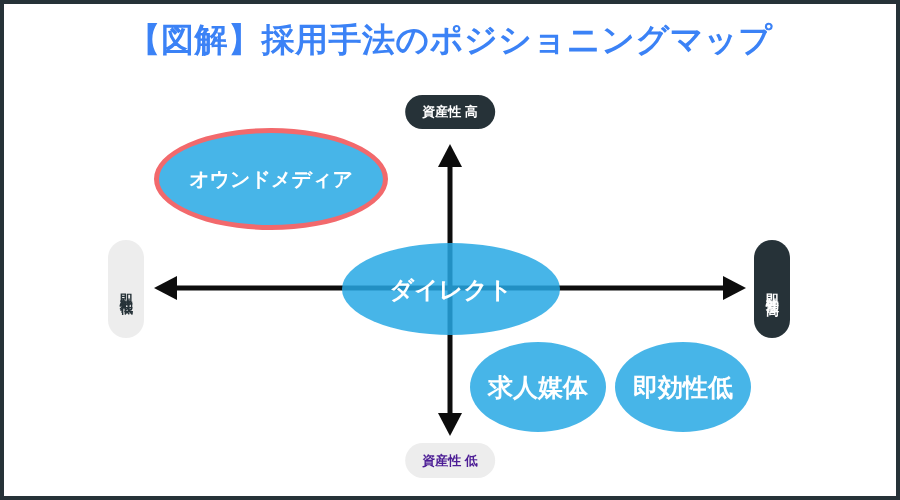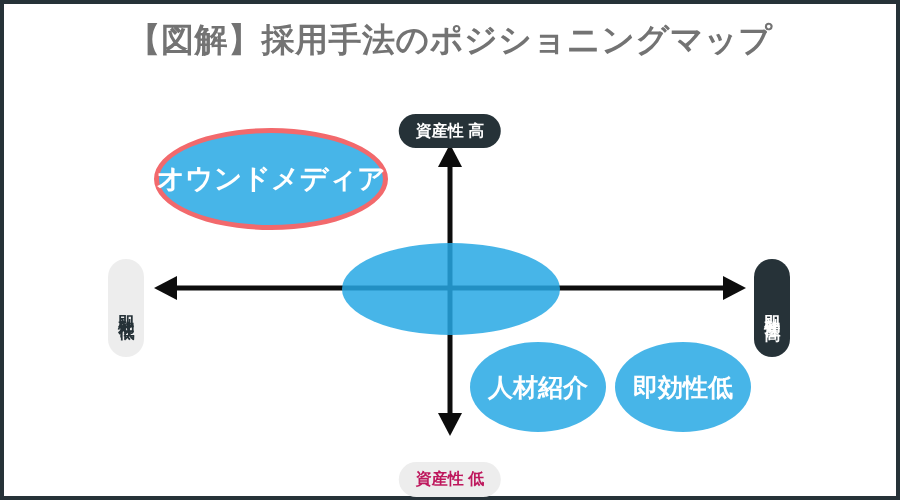--- a/index.html
+++ b/index.html
@@ -21,60 +21,59 @@
   .title {
     position: absolute;
     left: 0;
     top: 20px;
     width: 900px;
     margin: 0;
     text-align: center;
     font-size: 33px;
     line-height: 40px;
     font-weight: bold;
-    color: #737373;
+    color: #3b82f6;
     letter-spacing: 0.5px;
   }
   .axes-svg {
     position: absolute;
     left: 0;
     top: 0;
     width: 900px;
     height: 500px;
     z-index: 1;
   }
   .pill {
     position: absolute;
     display: flex;
     align-items: center;
     justify-content: center;
     font-weight: bold;
-    font-size: 16px;
+    font-size: 13px;
     border-radius: 18px;
     z-index: 3;
     white-space: nowrap;
-    margin-top: 19px;
   }
   .pill-top {
     left: 450px;
     top: 95px;
     transform: translateX(-50%);
     height: 34px;
     padding: 0 17px;
     background: #263238;
     color: #ffffff;
   }
   .pill-bottom {
     left: 450px;
     top: 443px;
     transform: translateX(-50%);
     height: 35px;
     padding: 0 17px;
     background: #ededed;
-    color: #be185d;
+    color: #4c1d95;
   }
   .pill-vertical {
     writing-mode: vertical-rl;
     text-orientation: upright;
     letter-spacing: 3px;
     width: 36px;
     height: 94px;
     padding: 2px 0;
   }
   .pill-left {
@@ -103,21 +102,21 @@
     z-index: 2;
     white-space: nowrap;
   }
   .bubble-owned {
     left: 154px;
     top: 128px;
     width: 234px;
     height: 102px;
     border: 5px solid #f2696c;
     box-sizing: border-box;
-    font-size: 28px;
+    font-size: 20px;
   }
   .bubble-direct {
     left: 342px;
     top: 243px;
     width: 218px;
     height: 92px;
     font-size: 24px;
     line-height: 31px;
   }
   .bubble-agency {
@@ -154,23 +153,24 @@
   <div class="pill pill-top">資産性 高</div>
   <div class="pill pill-bottom">資産性 低</div>
   <div class="pill pill-vertical pill-left">即効性低</div>
   <div class="pill pill-vertical pill-right">即効性高</div>
 
   <div class="bubble bubble-owned">
     <span>オウンドメディア</span>
   </div>
 
   <div class="bubble bubble-direct">
+    <span>ダイレクト</span>
   </div>
 
   <div class="bubble bubble-agency">
-    <span>人材紹介</span>
+    <span>求人媒体</span>
   </div>
 
   <div class="bubble bubble-jobboard">
     <span>即効性低</span>
   </div>
 
 </div>
 
 </body></html>

